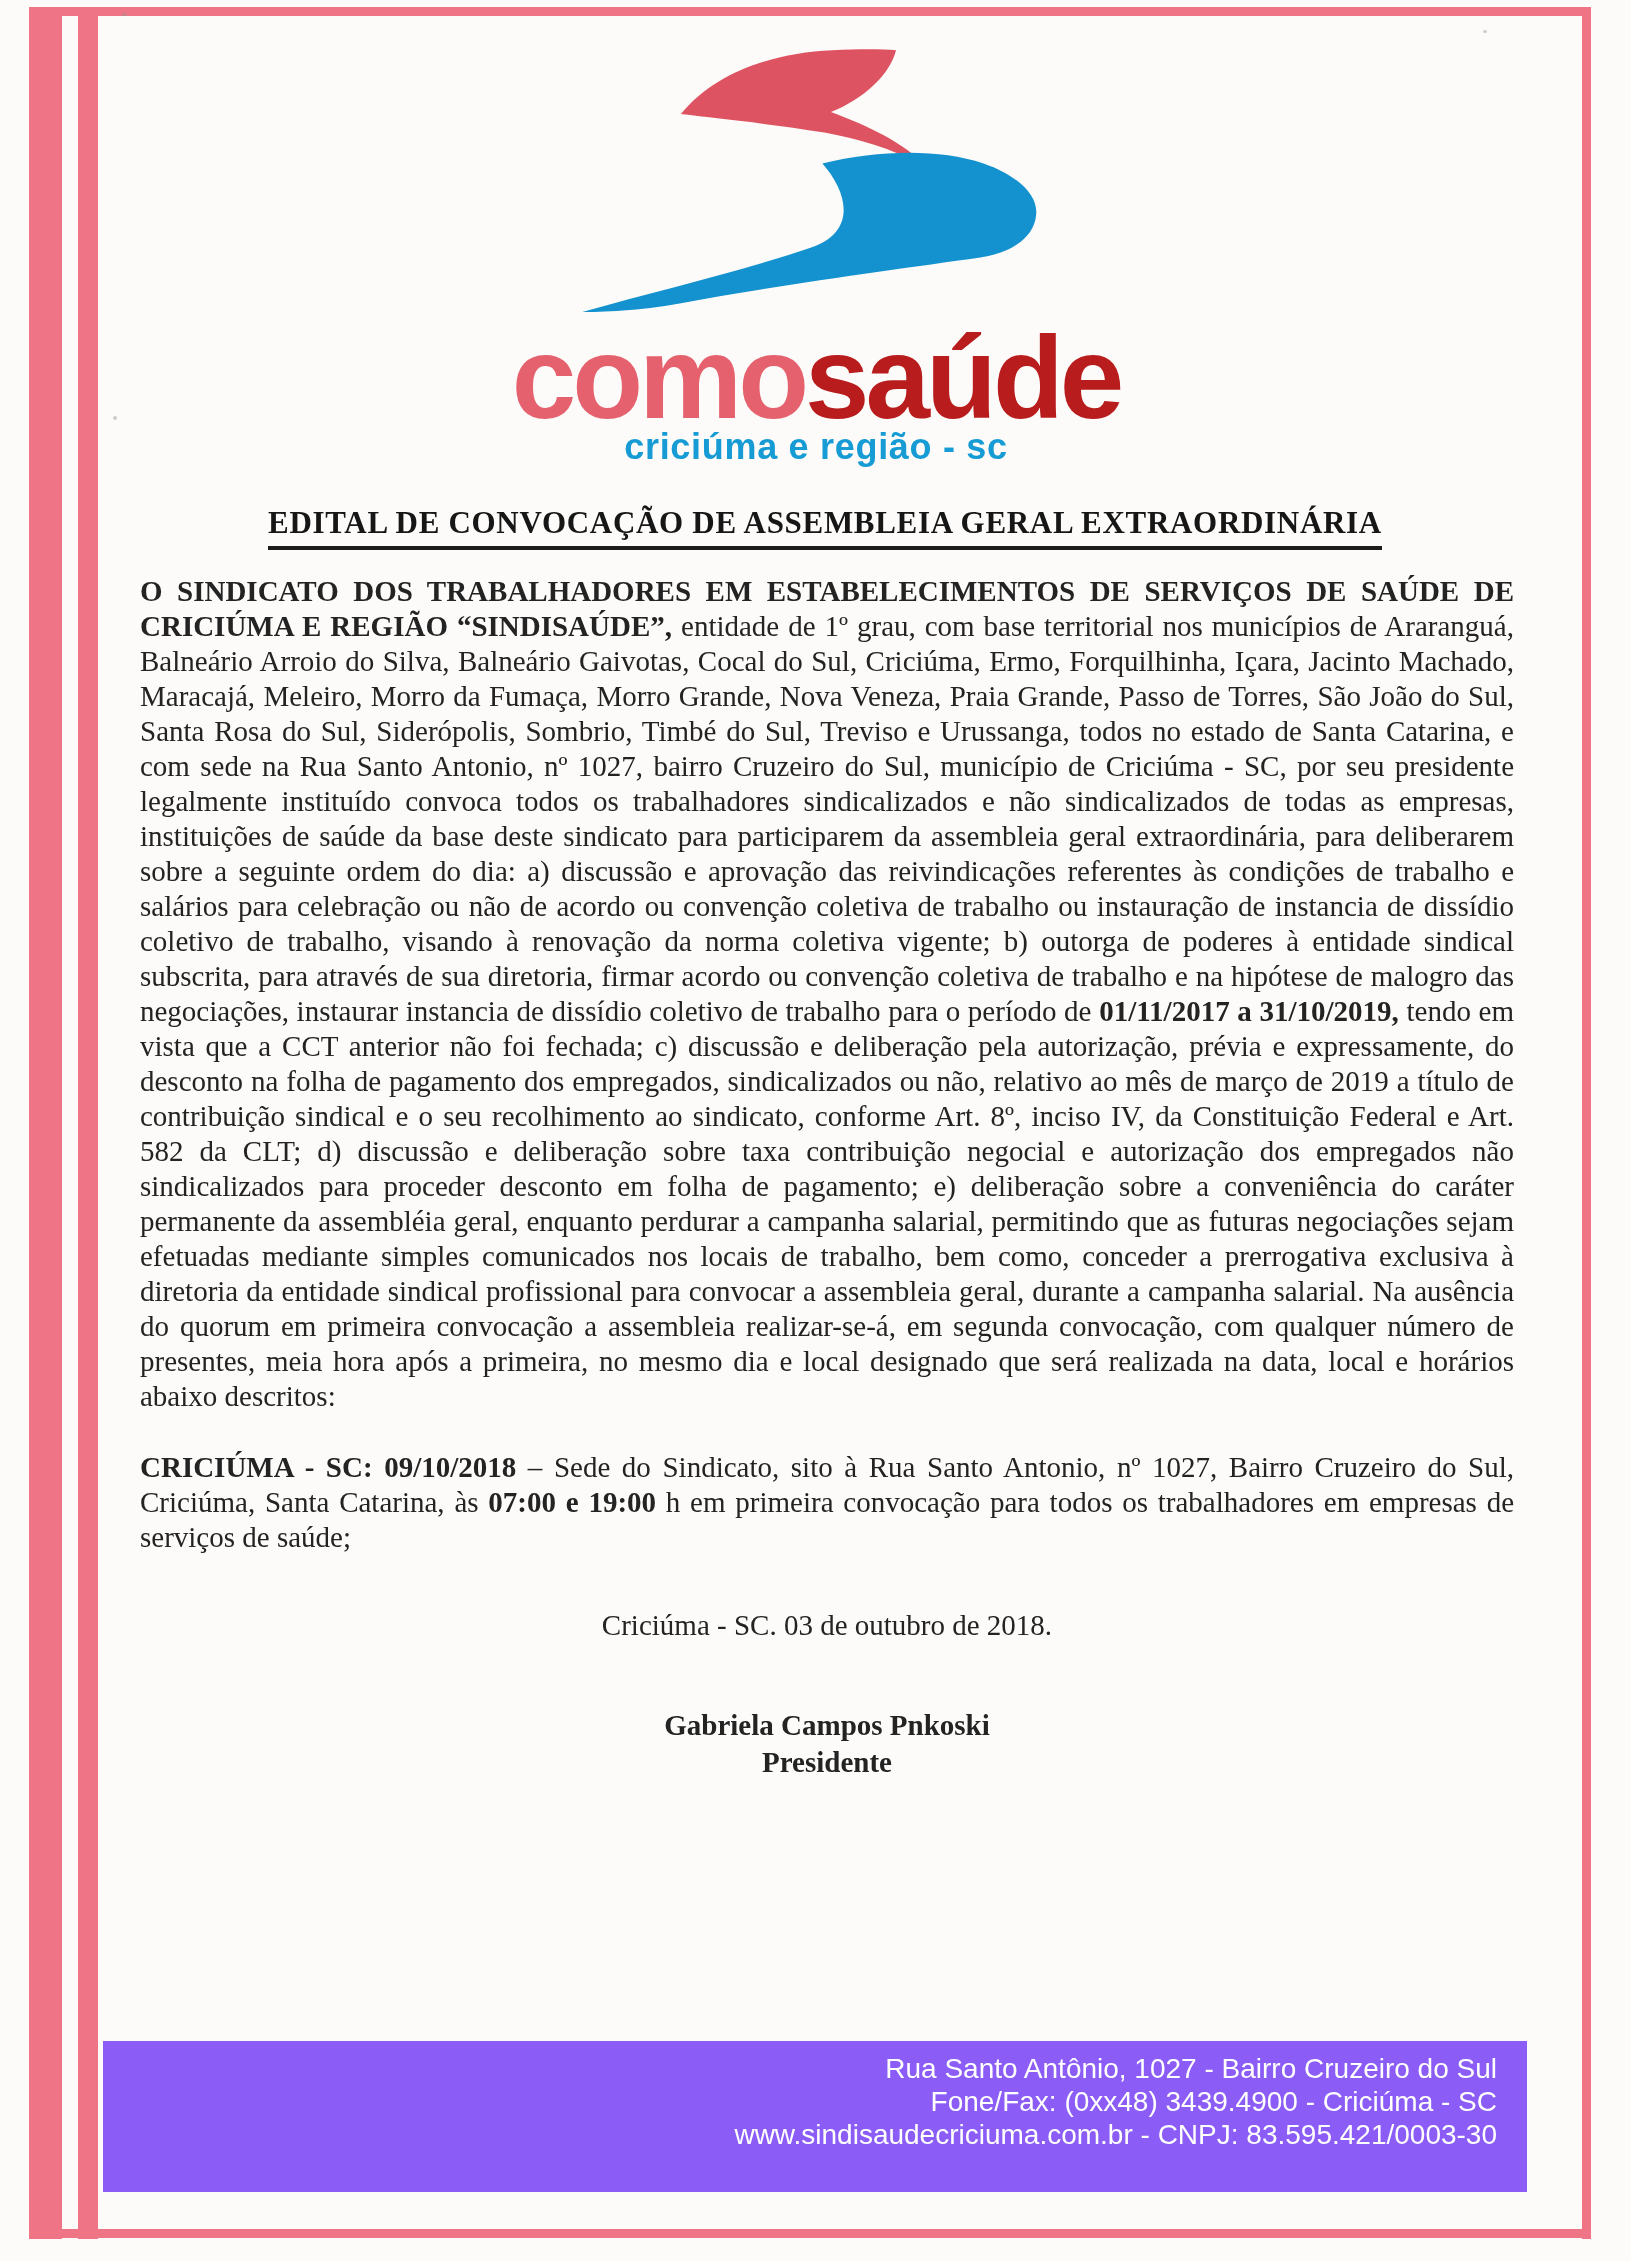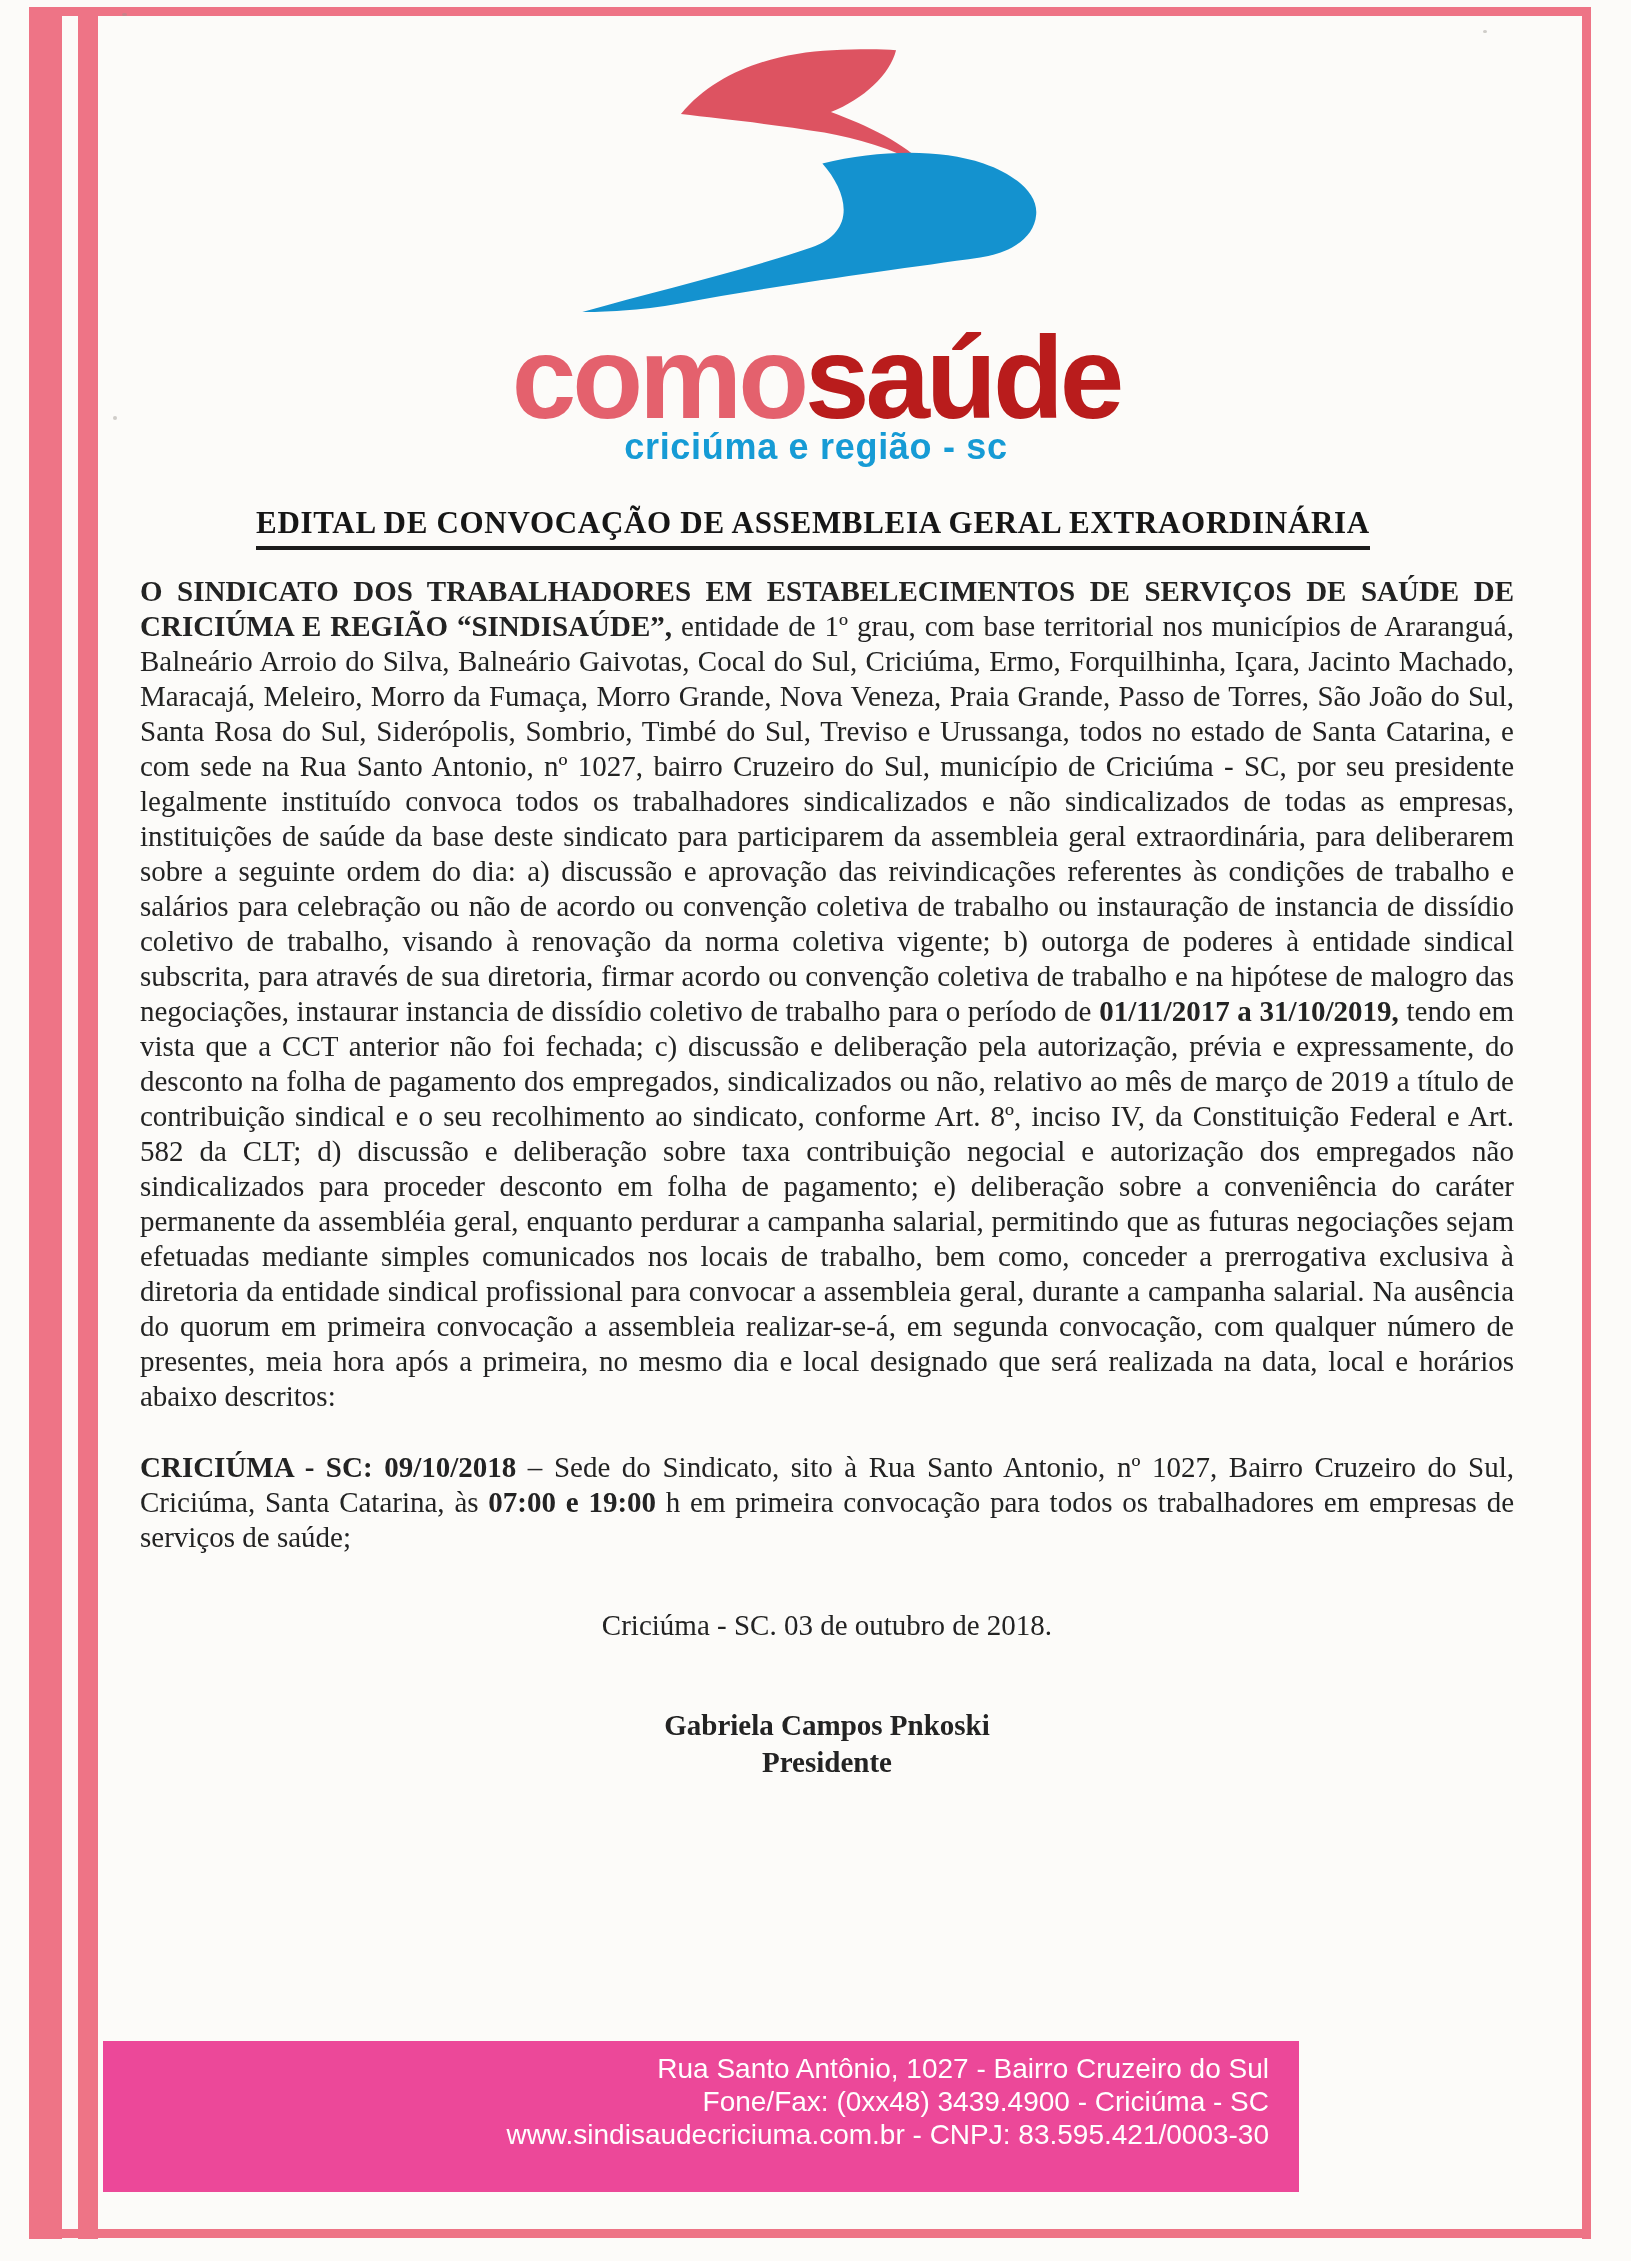--- a/index.html
+++ b/index.html
@@ -34,37 +34,38 @@
     position:absolute;left:0;top:429px;width:100%;
     text-align:center;font-family:"Liberation Sans", sans-serif;
     font-weight:bold;font-size:36px;line-height:1;letter-spacing:0.7px;
     color:#169bd5;white-space:nowrap;
   }
   
   .doc-title{
     position:absolute;left:99px;top:505px;width:1428px;
     text-align:center;font-size:31px;font-weight:bold;letter-spacing:0.7px;
     color:#161616;
+    padding-left:12px;
   }
   .doc-title .underlined{
     display:inline-block;border-bottom:4.6px solid #1c1c1c;padding-bottom:4.6px;
   }
   .doc-body{
     position:absolute;left:140px;top:574px;width:1374px;
     font-size:29px;line-height:35px;color:#232323;
   }
   .doc-body p{margin:0;text-align:justify;}
   .para-2{margin-top:36px !important;}
   .date-line{margin-top:53px !important;text-align:center !important;}
   .signature{margin-top:64px;text-align:center;font-weight:bold;line-height:37px;}
   b{font-weight:bold;}
   
   .footer-bar{
-    position:absolute;left:103px;top:2041px;width:1196px;height:151px;
-    background:#ec4899;box-sizing:border-box;
+    position:absolute;left:103px;top:2041px;width:1424px;height:151px;
+    background:#8b5cf6;box-sizing:border-box;
     padding:10.5px 30px 0 0;
     text-align:right;color:#ffffff;
     font-family:"Liberation Sans", sans-serif;
     font-size:28px;line-height:33px;
   }
   .footer-line{white-space:nowrap;}
 </style>
 </head>
 <body>
 

